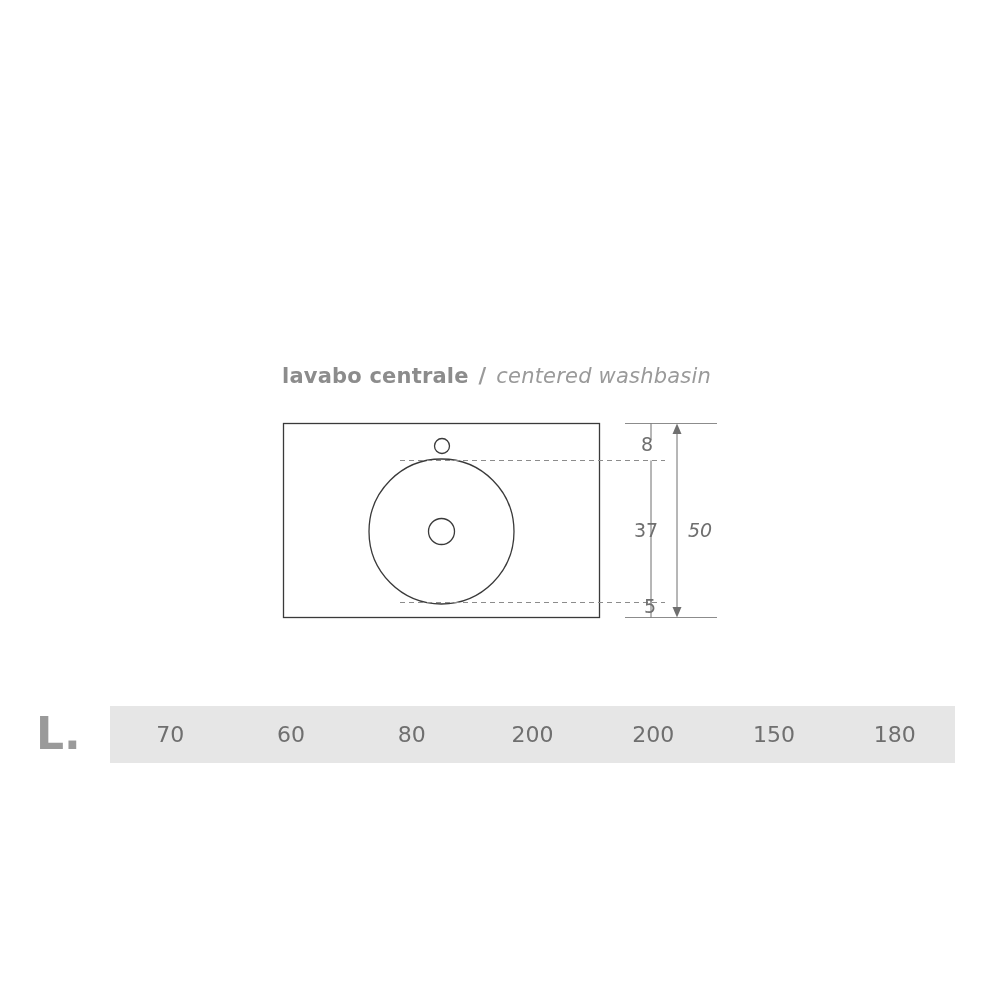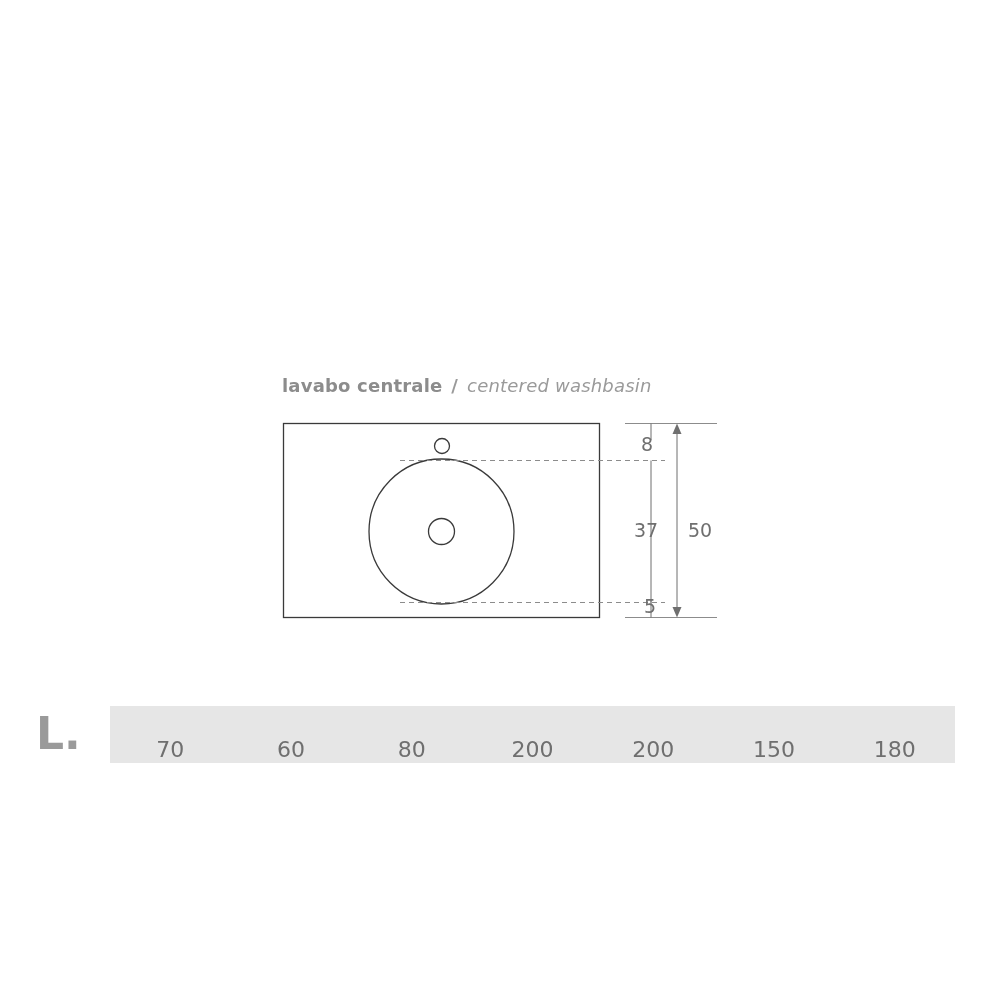--- a/index.html
+++ b/index.html
@@ -12,23 +12,23 @@
     height: 1000px;
     position: relative;
     font-family: "DejaVu Sans", sans-serif;
     overflow: hidden;
   }
 
   
   #title-row {
     position: absolute;
     left: 282px;
-    top: 375px;
+    top: 364px;
     white-space: nowrap;
-    font-size: 18px;
+    font-size: 21px;
     color: #8c8c8c;
     letter-spacing: 0.2px;
   }
   #title-row .title-it {
     font-weight: 700;
     color: #8c8c8c;
   }
   #title-row .title-sep {
     font-weight: 700;
     color: #9a9a9a;
@@ -51,37 +51,36 @@
   
   .dim-label {
     position: absolute;
     font-size: 19px;
     color: #6f6f6f;
     white-space: nowrap;
   }
   #dim-8  { left: 641px; top: 433px; }
   #dim-37 { left: 634px; top: 519px; }
   #dim-5  { left: 644px; top: 595px; }
-  #dim-50 { left: 688px; top: 519px; }
+  #dim-50 { left: 688px; top: 519px; font-style: italic; }
 
   
   #size-band {
     position: absolute;
     left: 110px;
     top: 706px;
     width: 845px;
     height: 57px;
     background: #e6e6e6;
   }
   #size-band .sizes {
     display: flex;
     width: 100%;
     height: 100%;
     align-items: center;
-    margin-top: 15px;
   }
   #size-band .size-cell {
     flex: 1 1 0;
     text-align: center;
     font-size: 22px;
     color: #6f6f6f;
   }
   #band-label {
     position: absolute;
     left: 36px;

